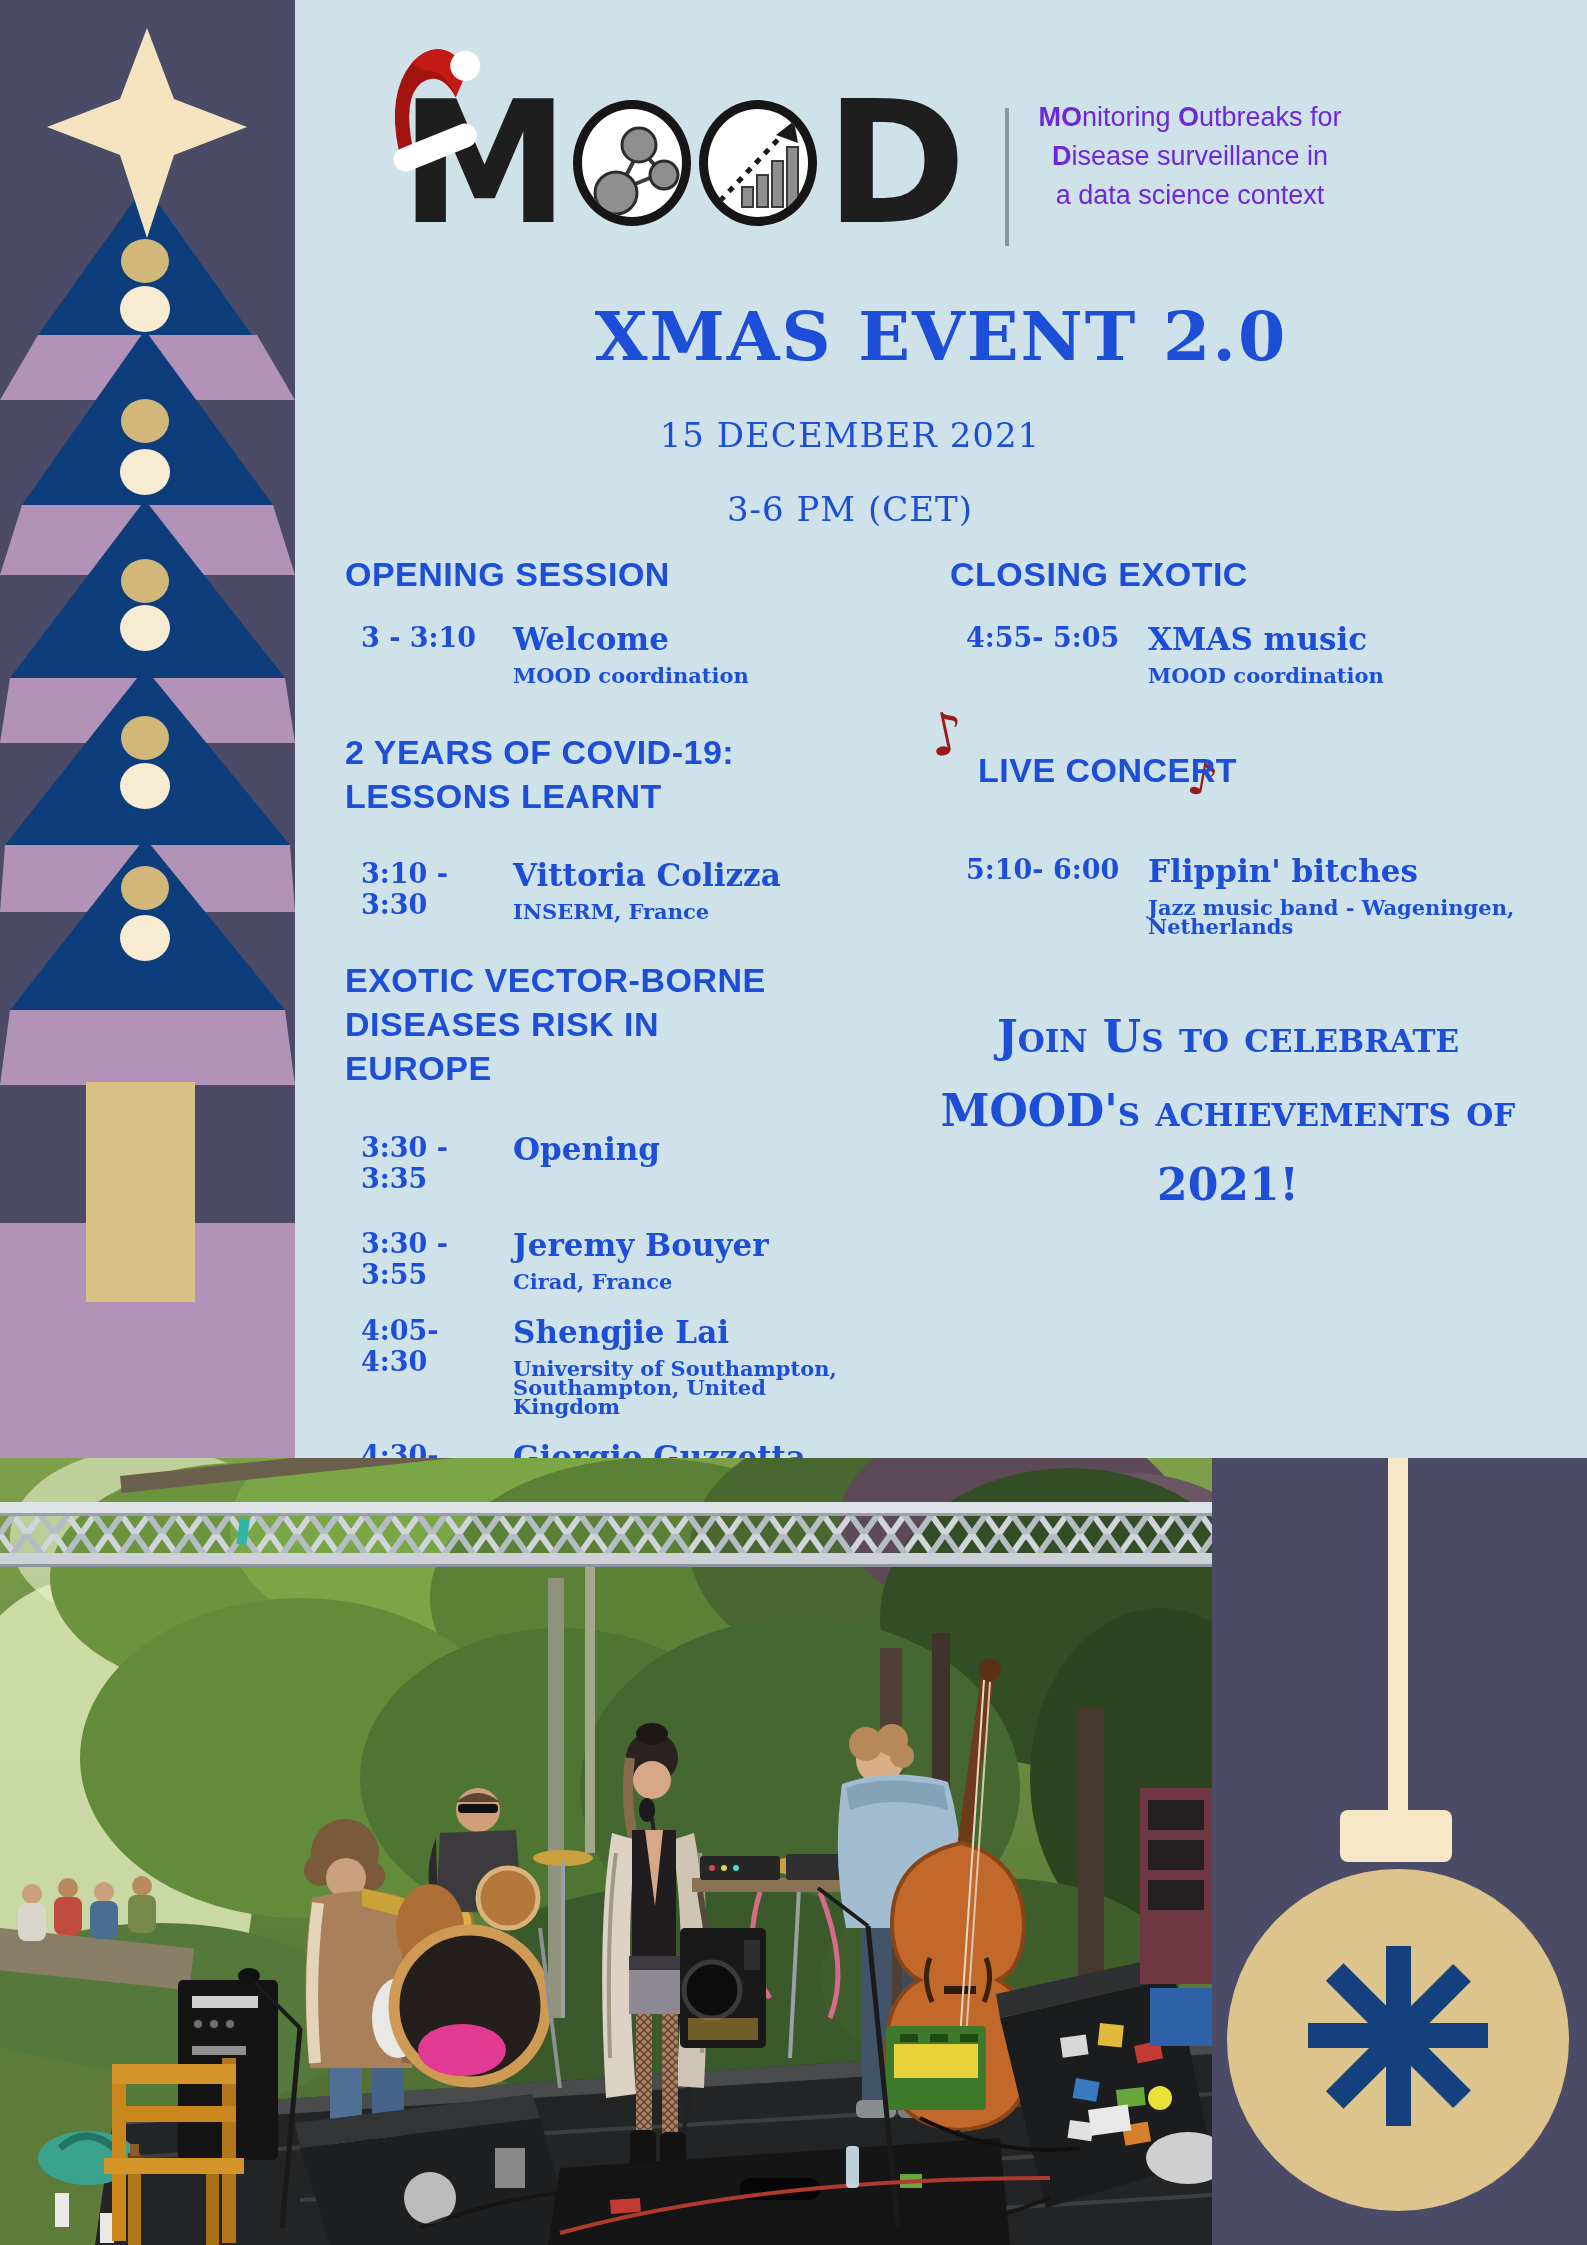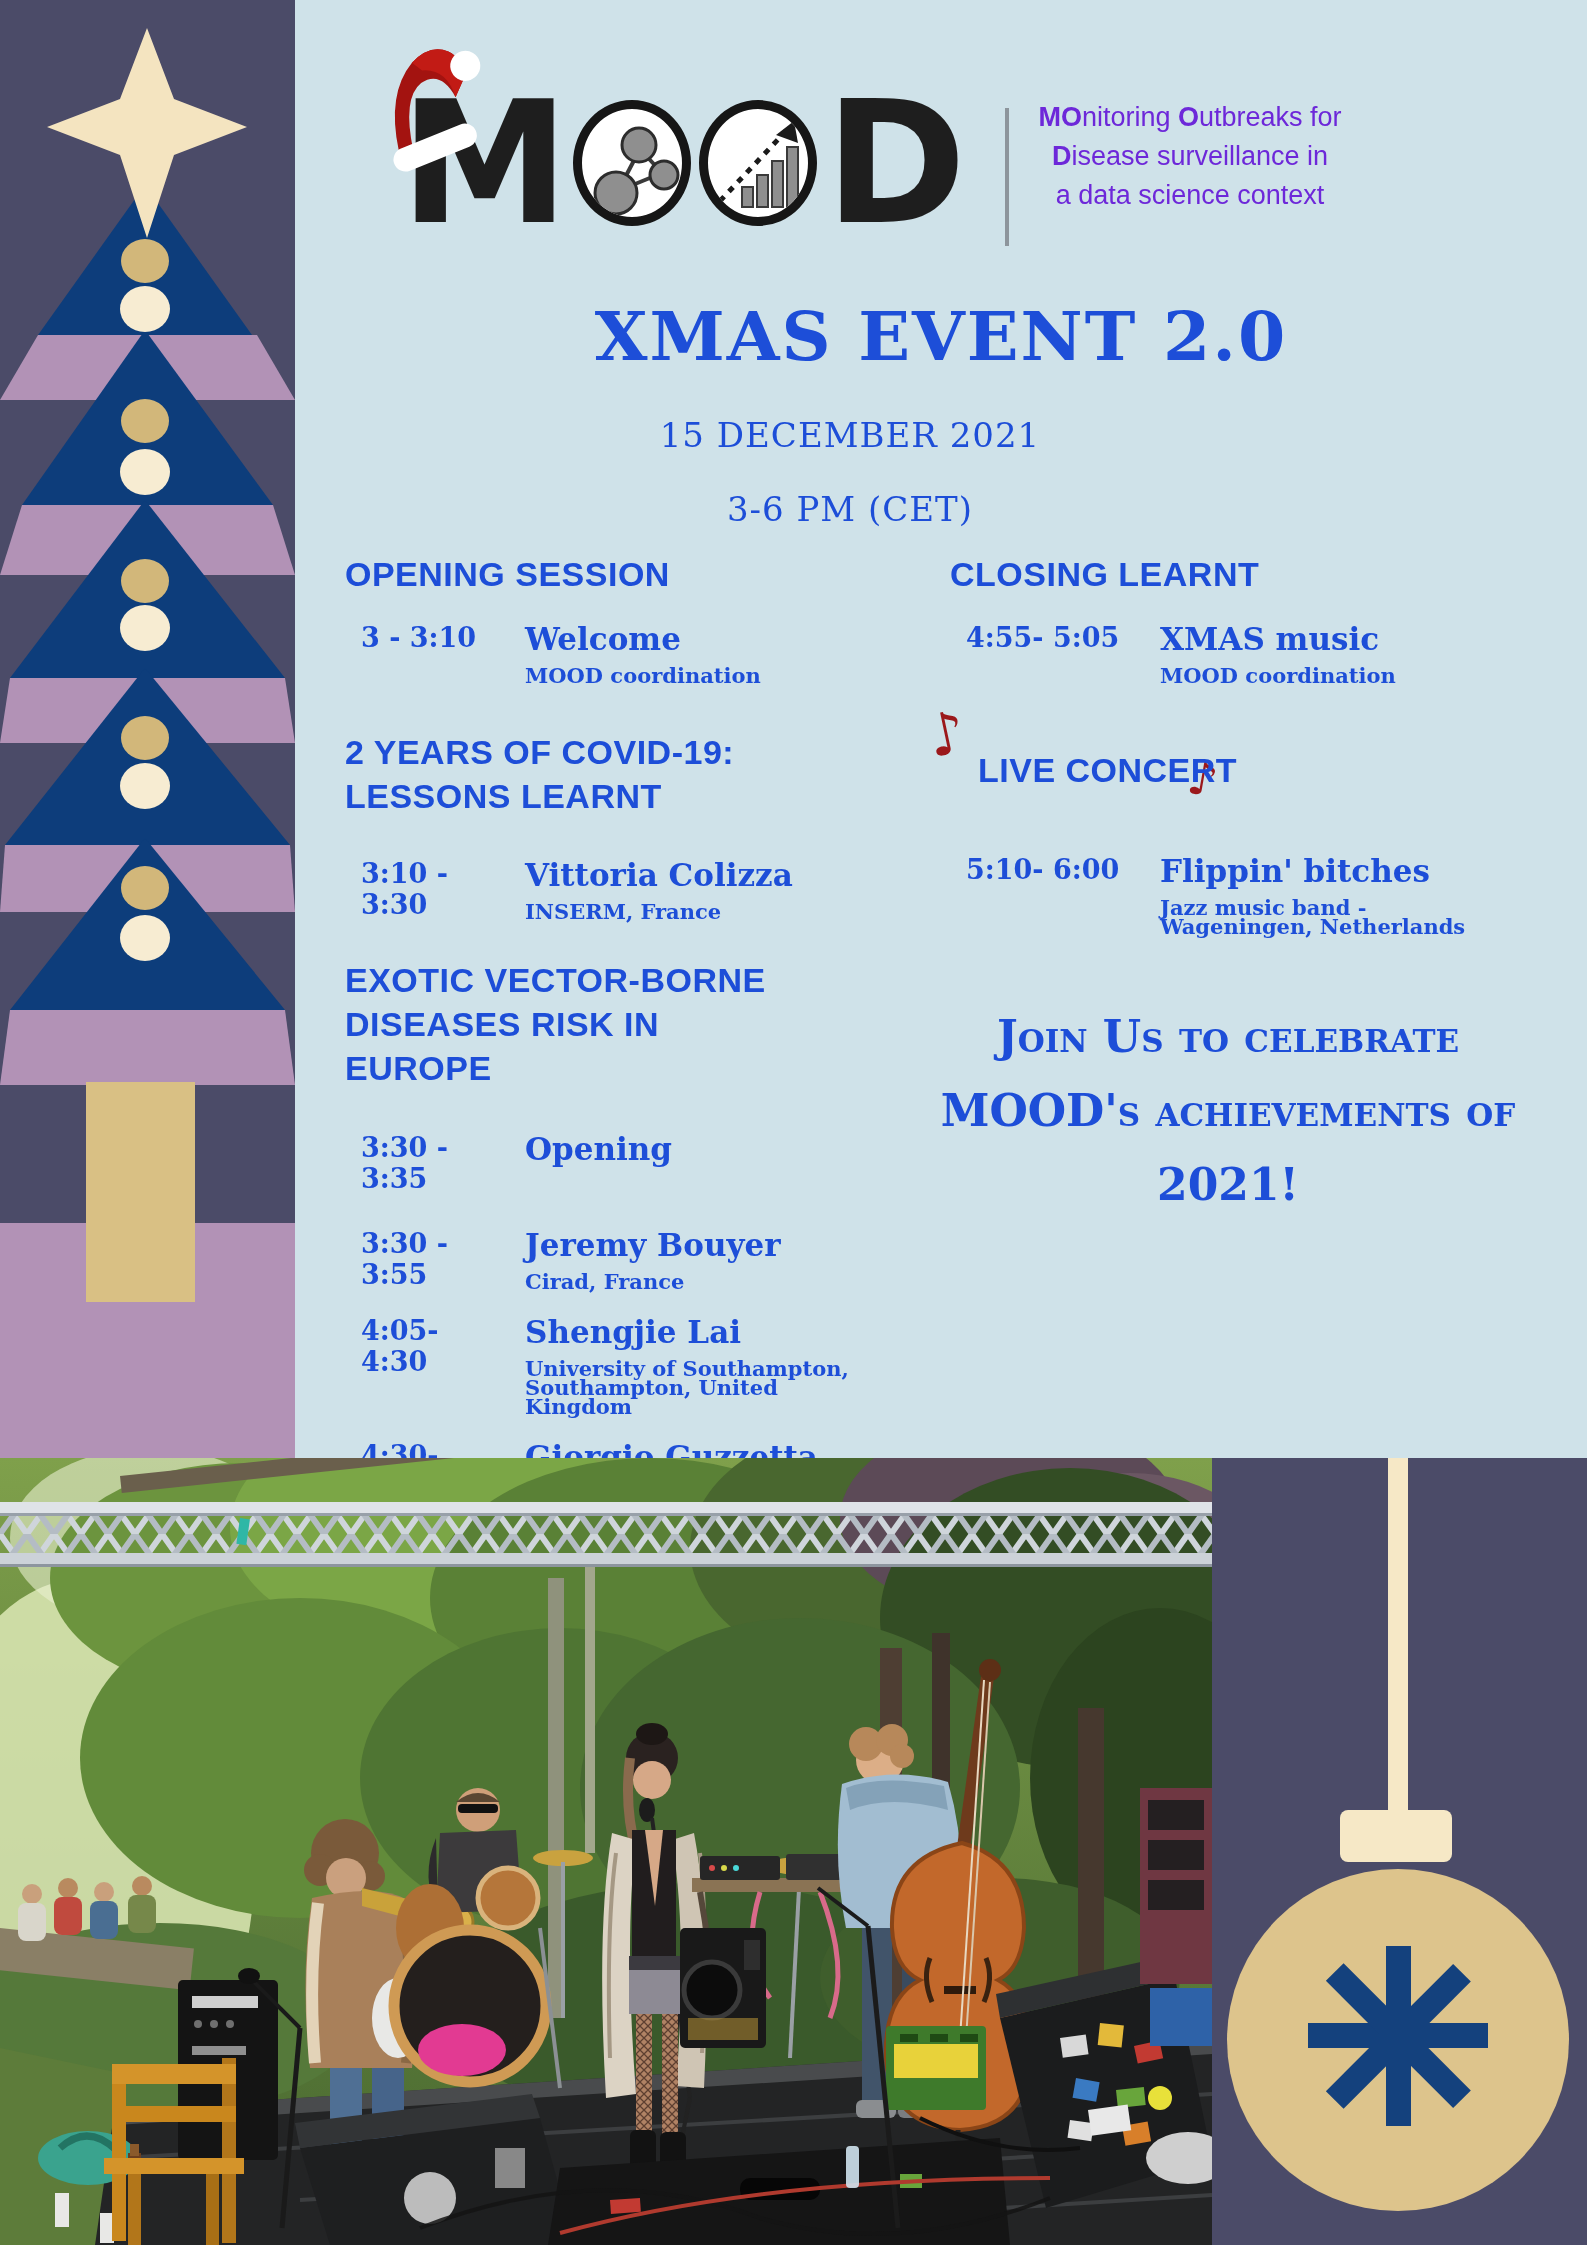--- a/index.html
+++ b/index.html
@@ -27,21 +27,21 @@
   .serif{font-family:"DejaVu Serif","Liberation Serif",serif;}
   .title{left:295px;top:296px;width:1292px;text-align:center;
     font-size:68px;font-weight:700;letter-spacing:2px;}
   .datetime{left:500px;top:398px;width:700px;text-align:center;
     font-size:34px;font-weight:400;line-height:74px;letter-spacing:1px;}
 
   
   .session{width:500px;}
   .session h3{margin:0 0 26px 0;font-size:34px;font-weight:700;line-height:44px;
     letter-spacing:.5px;font-family:"Liberation Sans",sans-serif;}
-  .item{display:flex;margin-bottom:24px;gap:12px;}
+  .item{display:flex;margin-bottom:24px;}
   .item .time{width:128px;padding-left:16px;flex:0 0 auto;
     font-size:27px;font-weight:700;}
   .item .talk{flex:1;padding-left:24px;}
   .item .name{font-size:31px;font-weight:700;line-height:34px;}
   .item .org{font-size:21px;font-weight:700;margin-top:10px;line-height:19px;}
   .rcol .item .time{width:158px;}
   .note{font-family:"DejaVu Sans",sans-serif;color:#9b181b;}
 
   .cta{left:928px;top:1000px;width:600px;text-align:center;
     font-size:44px;font-weight:700;line-height:74px;font-variant:small-caps;}
@@ -182,21 +182,21 @@
     <div class="item serif">
       <div class="time">4:30- 4:55</div>
       <div class="talk">
         <div class="name">Giorgio Guzzetta</div>
         <div class="org">Fondazione Bruno Kessler, Trento, Italy</div>
       </div>
     </div>
   </div>
 
   <div class="abs session rcol red" style="left:950px;top:552px;width:520px">
-    <h3>CLOSING LEARNT</h3>
+    <h3>CLOSING EXOTIC</h3>
     <div class="item serif">
       <div class="time">4:55- 5:05</div>
       <div class="talk">
         <div class="name">XMAS music</div>
         <div class="org">MOOD coordination</div>
       </div>
     </div>
   </div>
 
   <span class="abs note" style="left:928px;top:700px;font-size:58px;transform:rotate(-12deg)">♪</span>

